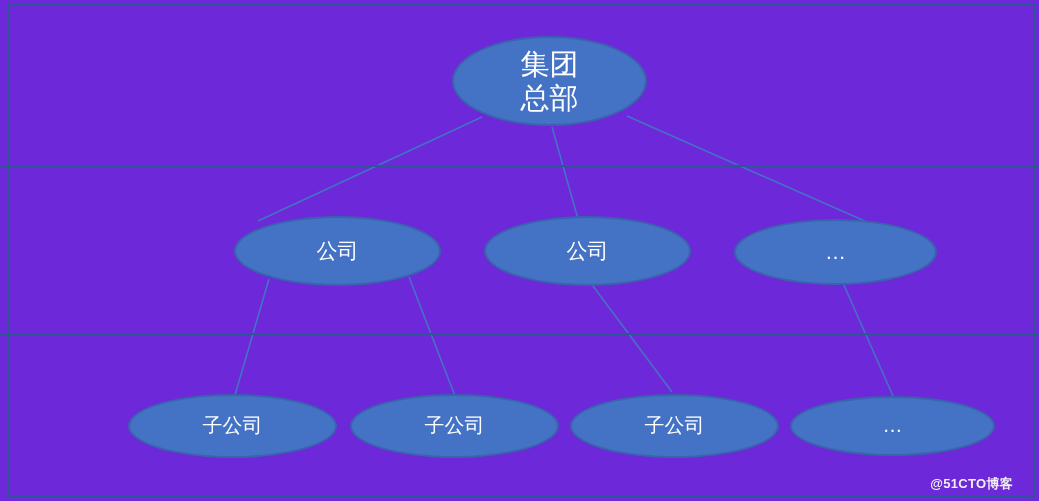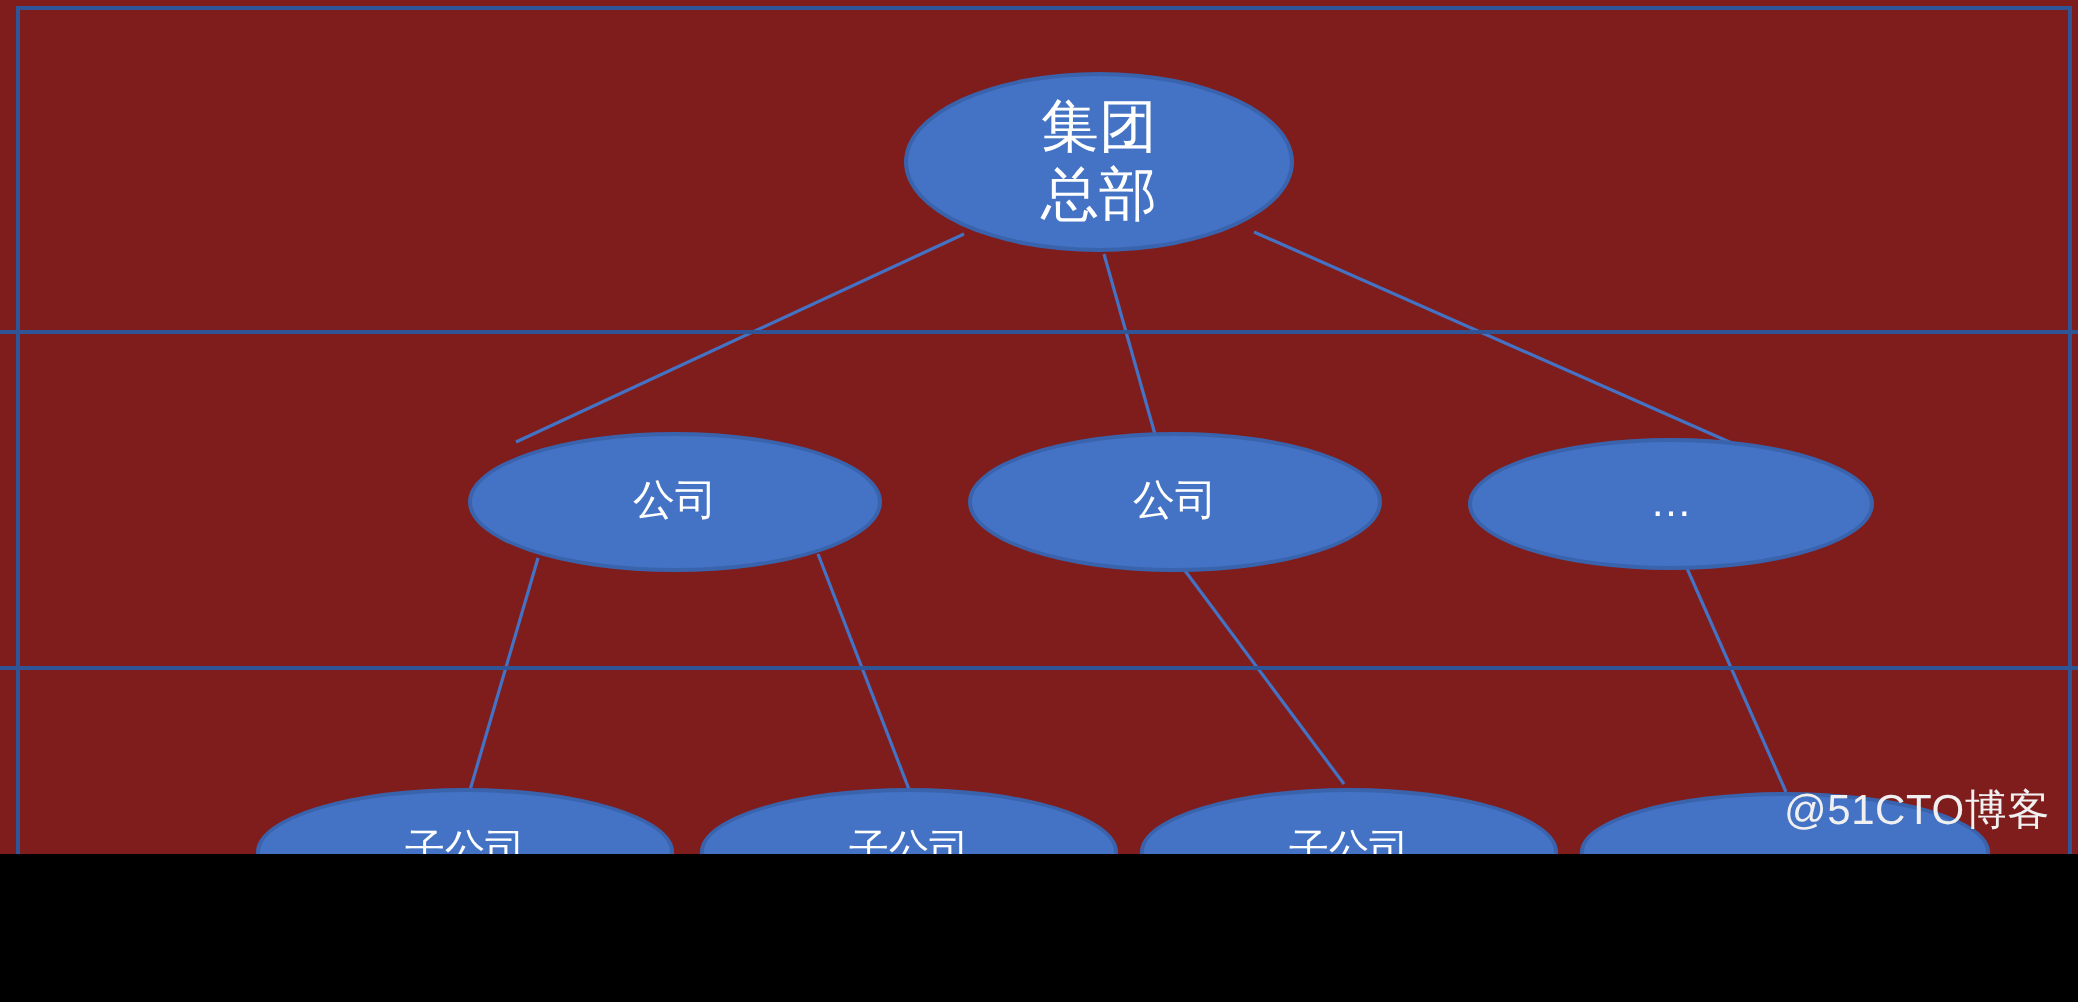--- a/index.html
+++ b/index.html
@@ -3,22 +3,22 @@
 <meta charset="utf-8">
 <style>
   html, body {
     margin: 0;
     padding: 0;
     background: #000000;
   }
   #canvas {
     position: relative;
     width: 1039px;
-    height: 427px;
-    background: #7f1d1d;
+    height: 501px;
+    background: #6d28d9;
     overflow: hidden;
     font-family: "Liberation Sans", "DejaVu Sans", sans-serif;
   }
   
   #frame {
     position: absolute;
     left: 8px;
     top: 3px;
     width: 1028px;
     height: 494px;
@@ -89,26 +89,27 @@
     left: 570px; top: 394px; width: 209px; height: 64px;
     font-size: 20px;
   }
   #node-sub-more {
     left: 790px; top: 396px; width: 205px; height: 60px;
     font-size: 20px;
   }
 
   #watermark {
     position: absolute;
-    right: 14px;
+    right: 26px;
     bottom: 8px;
     color: #f0f0f0;
-    font-size: 21px;
+    font-size: 13px;
     letter-spacing: 0.3px;
     user-select: none;
+    font-weight: bold;
   }
 </style>
 </head>
 <body>
 
 <div id="canvas">
 
   <svg id="connectors" viewBox="0 0 1039 501" xmlns="http://www.w3.org/2000/svg">
 
     <line x1="482" y1="117" x2="258" y2="221" stroke="#4472C4" stroke-width="1.6"></line>

